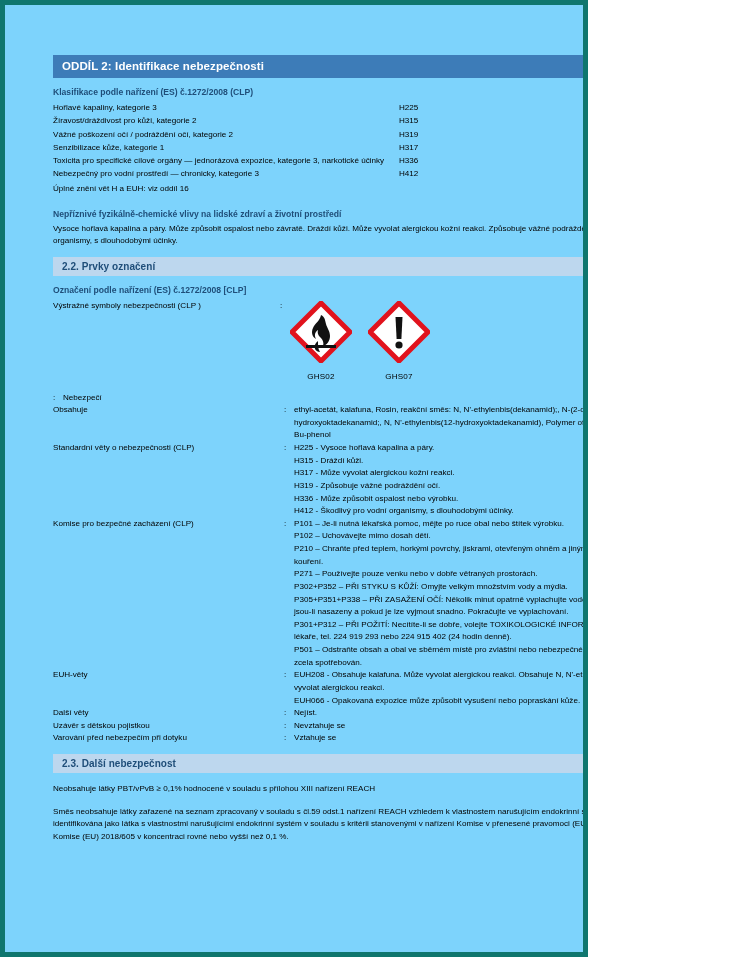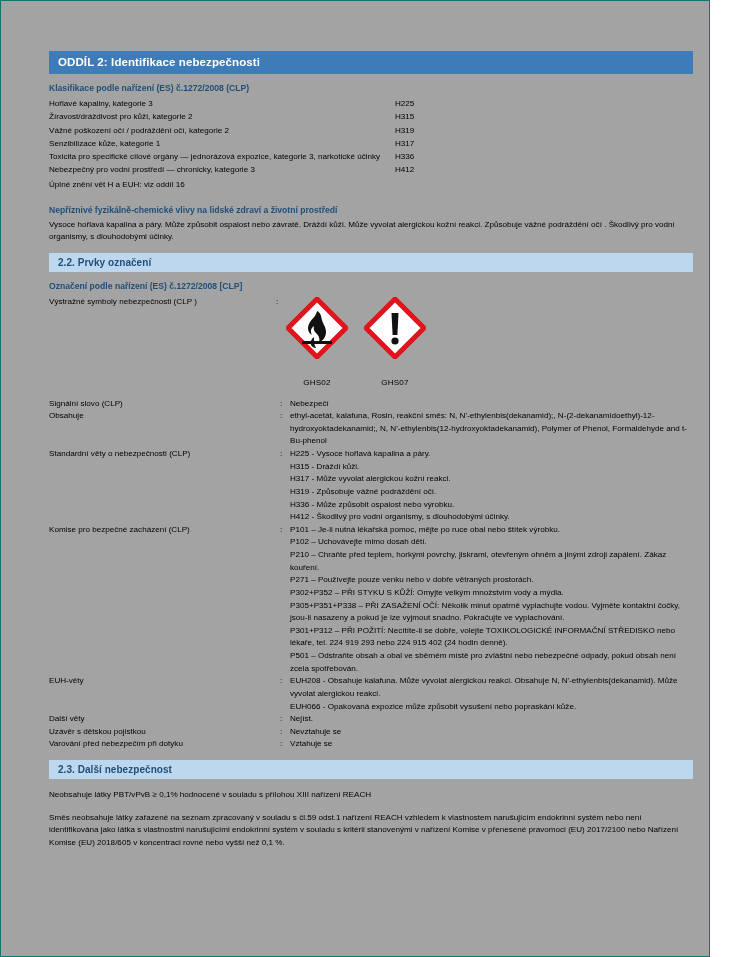--- a/index.html
+++ b/index.html
@@ -8,25 +8,25 @@
     padding: 0;
     background: #ffffff;
   }
   body {
     font-family: "Liberation Sans", sans-serif;
     color: #000000;
     -webkit-font-smoothing: none;
   }
   .page {
     position: relative;
-    width: 710px;
+    width: 588px;
     height: 957px;
     box-sizing: border-box;
-    background: #a3a3a3;
-    border: 1px solid #0f766e;
+    background: #7dd3fc;
+    border: 5px solid #0f766e;
     overflow: hidden;
   }
   .content {
     position: absolute;
     left: 48px;
     top: 50px;
     width: 644px;
   }
 
   
@@ -119,21 +119,21 @@
     gap: 16px;
     margin-top: 1px;
   }
   .picto {
     width: 62px;
     text-align: center;
   }
   .picto svg { display: block; }
   .picto-code {
     font-size: 8.1px;
-    margin-top: 18px;
+    margin-top: 8px;
     letter-spacing: 0.2px;
   }
 
   .spacer-8 { height: 8px; }
 </style>
 </head>
 <body>
 
 <div class="page">
   <div class="content">
@@ -207,21 +207,20 @@
           </svg>
           <div class="picto-code">GHS07</div>
         </div>
 
       </div>
     </div>
 
     <div class="spacer-8"></div>
 
     <div class="prop">
-      <div class="label">Signální slovo (CLP)</div>
       <div class="colon">:</div>
       <div class="value">Nebezpečí</div>
     </div>
 
     <div class="prop">
       <div class="label">Obsahuje</div>
       <div class="colon">:</div>
       <div class="value">ethyl-acetát, kalafuna, Rosin, reakční směs: N, N'-ethylenbis(dekanamid);, N-(2-dekanamidoethyl)-12-hydroxyoktadekanamid;, N, N'-ethylenbis(12-hydroxyoktadekanamid), Polymer of Phenol, Formaldehyde and t-Bu-phenol</div>
     </div>
 

